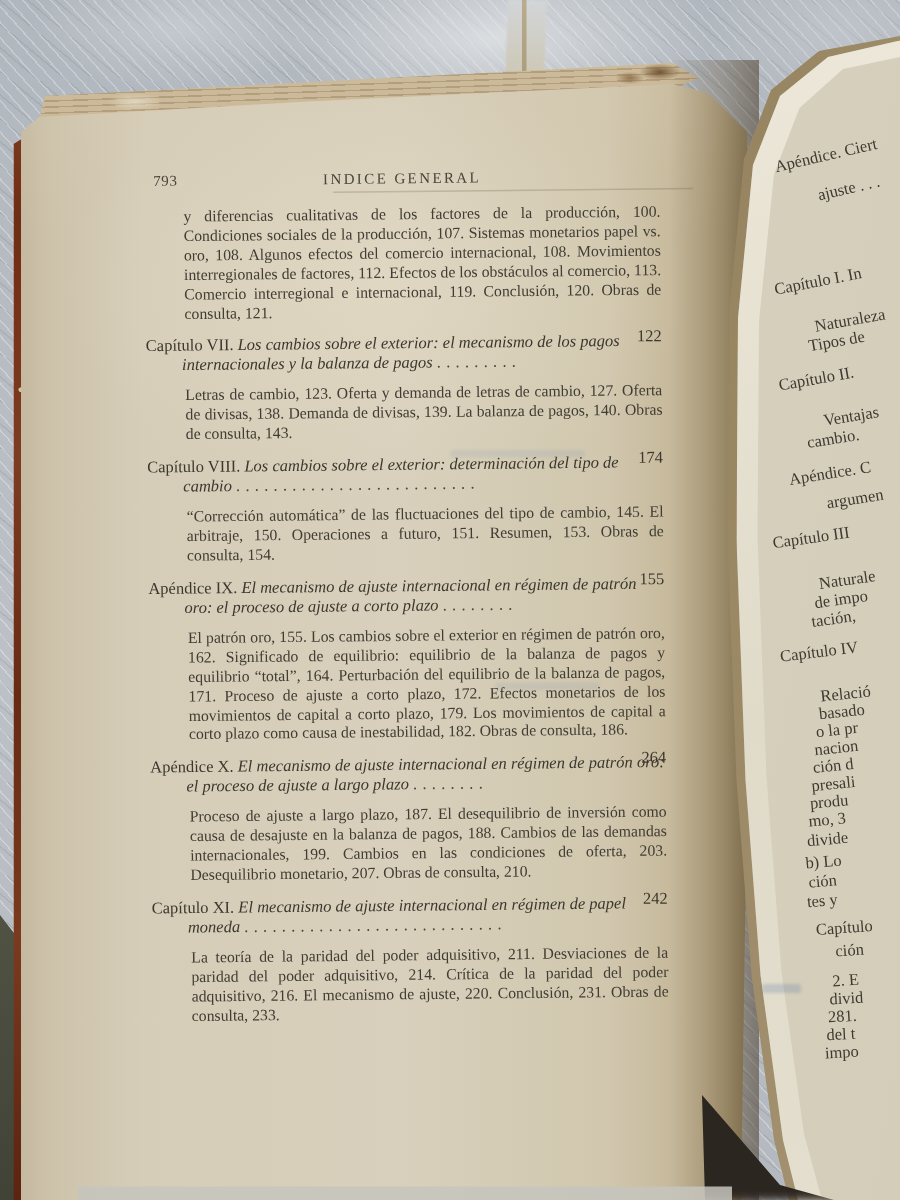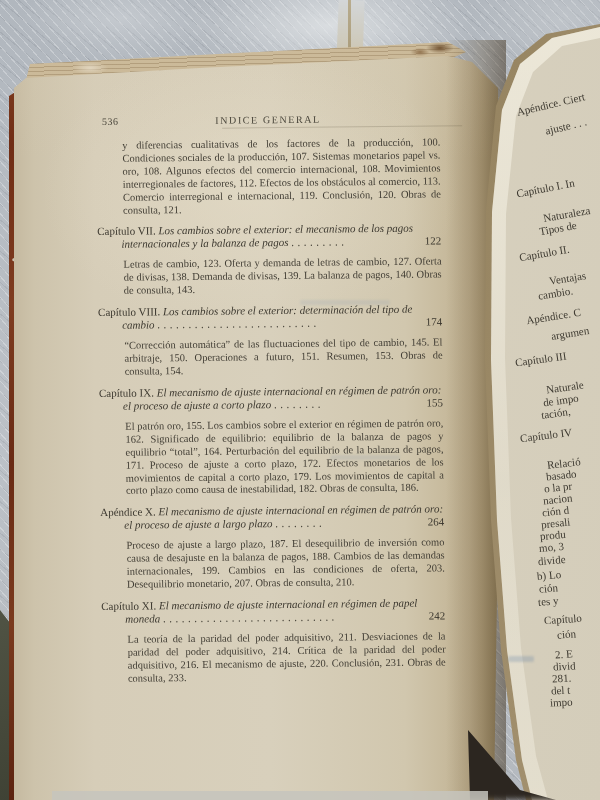--- a/index.html
+++ b/index.html
@@ -70,21 +70,21 @@
   .running-head{position:relative;text-align:center;height:14px;margin-bottom:10px;
     font-size:10px;letter-spacing:1.6px;color:#4a463b;}
   .folio{position:absolute;left:6px;top:0;letter-spacing:.5px;}
   .head-rule{position:absolute;left:126px;top:13px;width:240px;height:1px;
     background:rgba(100,92,70,.25);}
   .summary{text-align:justify;margin:0 0 8px 26px;width:318px;}
   .entry-head{position:relative;margin:0 0 8px 0;font-size:11px;line-height:13px;
     padding-left:24px;text-indent:-24px;color:#3c382f;}
   .ch-title{font-style:italic;}
   .ch-leader{letter-spacing:3.5px;color:#4a463c;}
-  .ch-page{position:absolute;right:0;bottom:0;text-indent:0;font-style:normal;margin-left:36px;}
+  .ch-page{position:absolute;right:0;bottom:16px;text-indent:0;font-style:normal;margin-left:36px;}
 
   
   .ghost{position:absolute;background:rgba(115,145,175,.14);filter:blur(1.2px);border-radius:2px;}
   .g1{left:300px;top:300px;width:90px;height:5px;}
   .g2{left:330px;top:455px;width:70px;height:5px;}
   .g3{left:508px;top:656px;width:26px;height:6px;background:rgba(90,125,165,.25);}
 
   
   .frag{position:absolute;white-space:nowrap;color:#3e3a31;
     font-size:11px;line-height:13px;font-family:"Liberation Serif",serif;}
@@ -98,21 +98,21 @@
   <div class="wall-crack-line"></div>
   <div class="corner-dark"></div>
 
   <div class="cover-edge"></div>
   <div class="thread"></div>
   <div class="top-edge"></div>
   <div class="left-page"></div>
 
   <div class="page-text">
     <div class="running-head">
-      <span class="folio">536</span>
+      <span class="folio">793</span>
       <span class="head-title">INDICE GENERAL</span>
       <span class="head-rule"></span>
     </div>
 
     <p class="summary">y diferencias cualitativas de los factores de la producción, 100. Condiciones sociales de la producción, 107. Sistemas monetarios papel vs. oro, 108. Algunos efectos del comercio internacional, 108. Movimientos interregionales de factores, 112. Efectos de los obstáculos al comercio, 113. Comercio interregional e internacional, 119. Conclusión, 120. Obras de consulta, 121.</p>
 
     <div class="entry">
       <div class="entry-head">
         <span class="ch-label">Capítulo VII.</span>
         <span class="ch-title">Los cambios sobre el exterior: el mecanismo de los pagos internacionales y la balanza de pagos</span>
@@ -127,21 +127,21 @@
         <span class="ch-label">Capítulo VIII.</span>
         <span class="ch-title">Los cambios sobre el exterior: determinación del tipo de cambio</span>
         <span class="ch-leader">..........................</span>
         <span class="ch-page">174</span>
       </div>
       <p class="summary">“Corrección automática” de las fluctuaciones del tipo de cambio, 145. El arbitraje, 150. Operaciones a futuro, 151. Resumen, 153. Obras de consulta, 154.</p>
     </div>
 
     <div class="entry">
       <div class="entry-head">
-        <span class="ch-label">Capítulo IX.</span>
+        <span class="ch-label">Apéndice IX.</span>
         <span class="ch-title">El mecanismo de ajuste internacional en régimen de patrón oro: el proceso de ajuste a corto plazo</span>
         <span class="ch-leader">........</span>
         <span class="ch-page">155</span>
       </div>
       <p class="summary">El patrón oro, 155. Los cambios sobre el exterior en régimen de patrón oro, 162. Significado de equilibrio: equilibrio de la balanza de pagos y equilibrio “total”, 164. Perturbación del equilibrio de la balanza de pagos, 171. Proceso de ajuste a corto plazo, 172. Efectos monetarios de los movimientos de capital a corto plazo, 179. Los movimientos de capital a corto plazo como causa de inestabilidad, 182. Obras de consulta, 186.</p>
     </div>
 
     <div class="entry">
       <div class="entry-head">
         <span class="ch-label">Apéndice X.</span>

